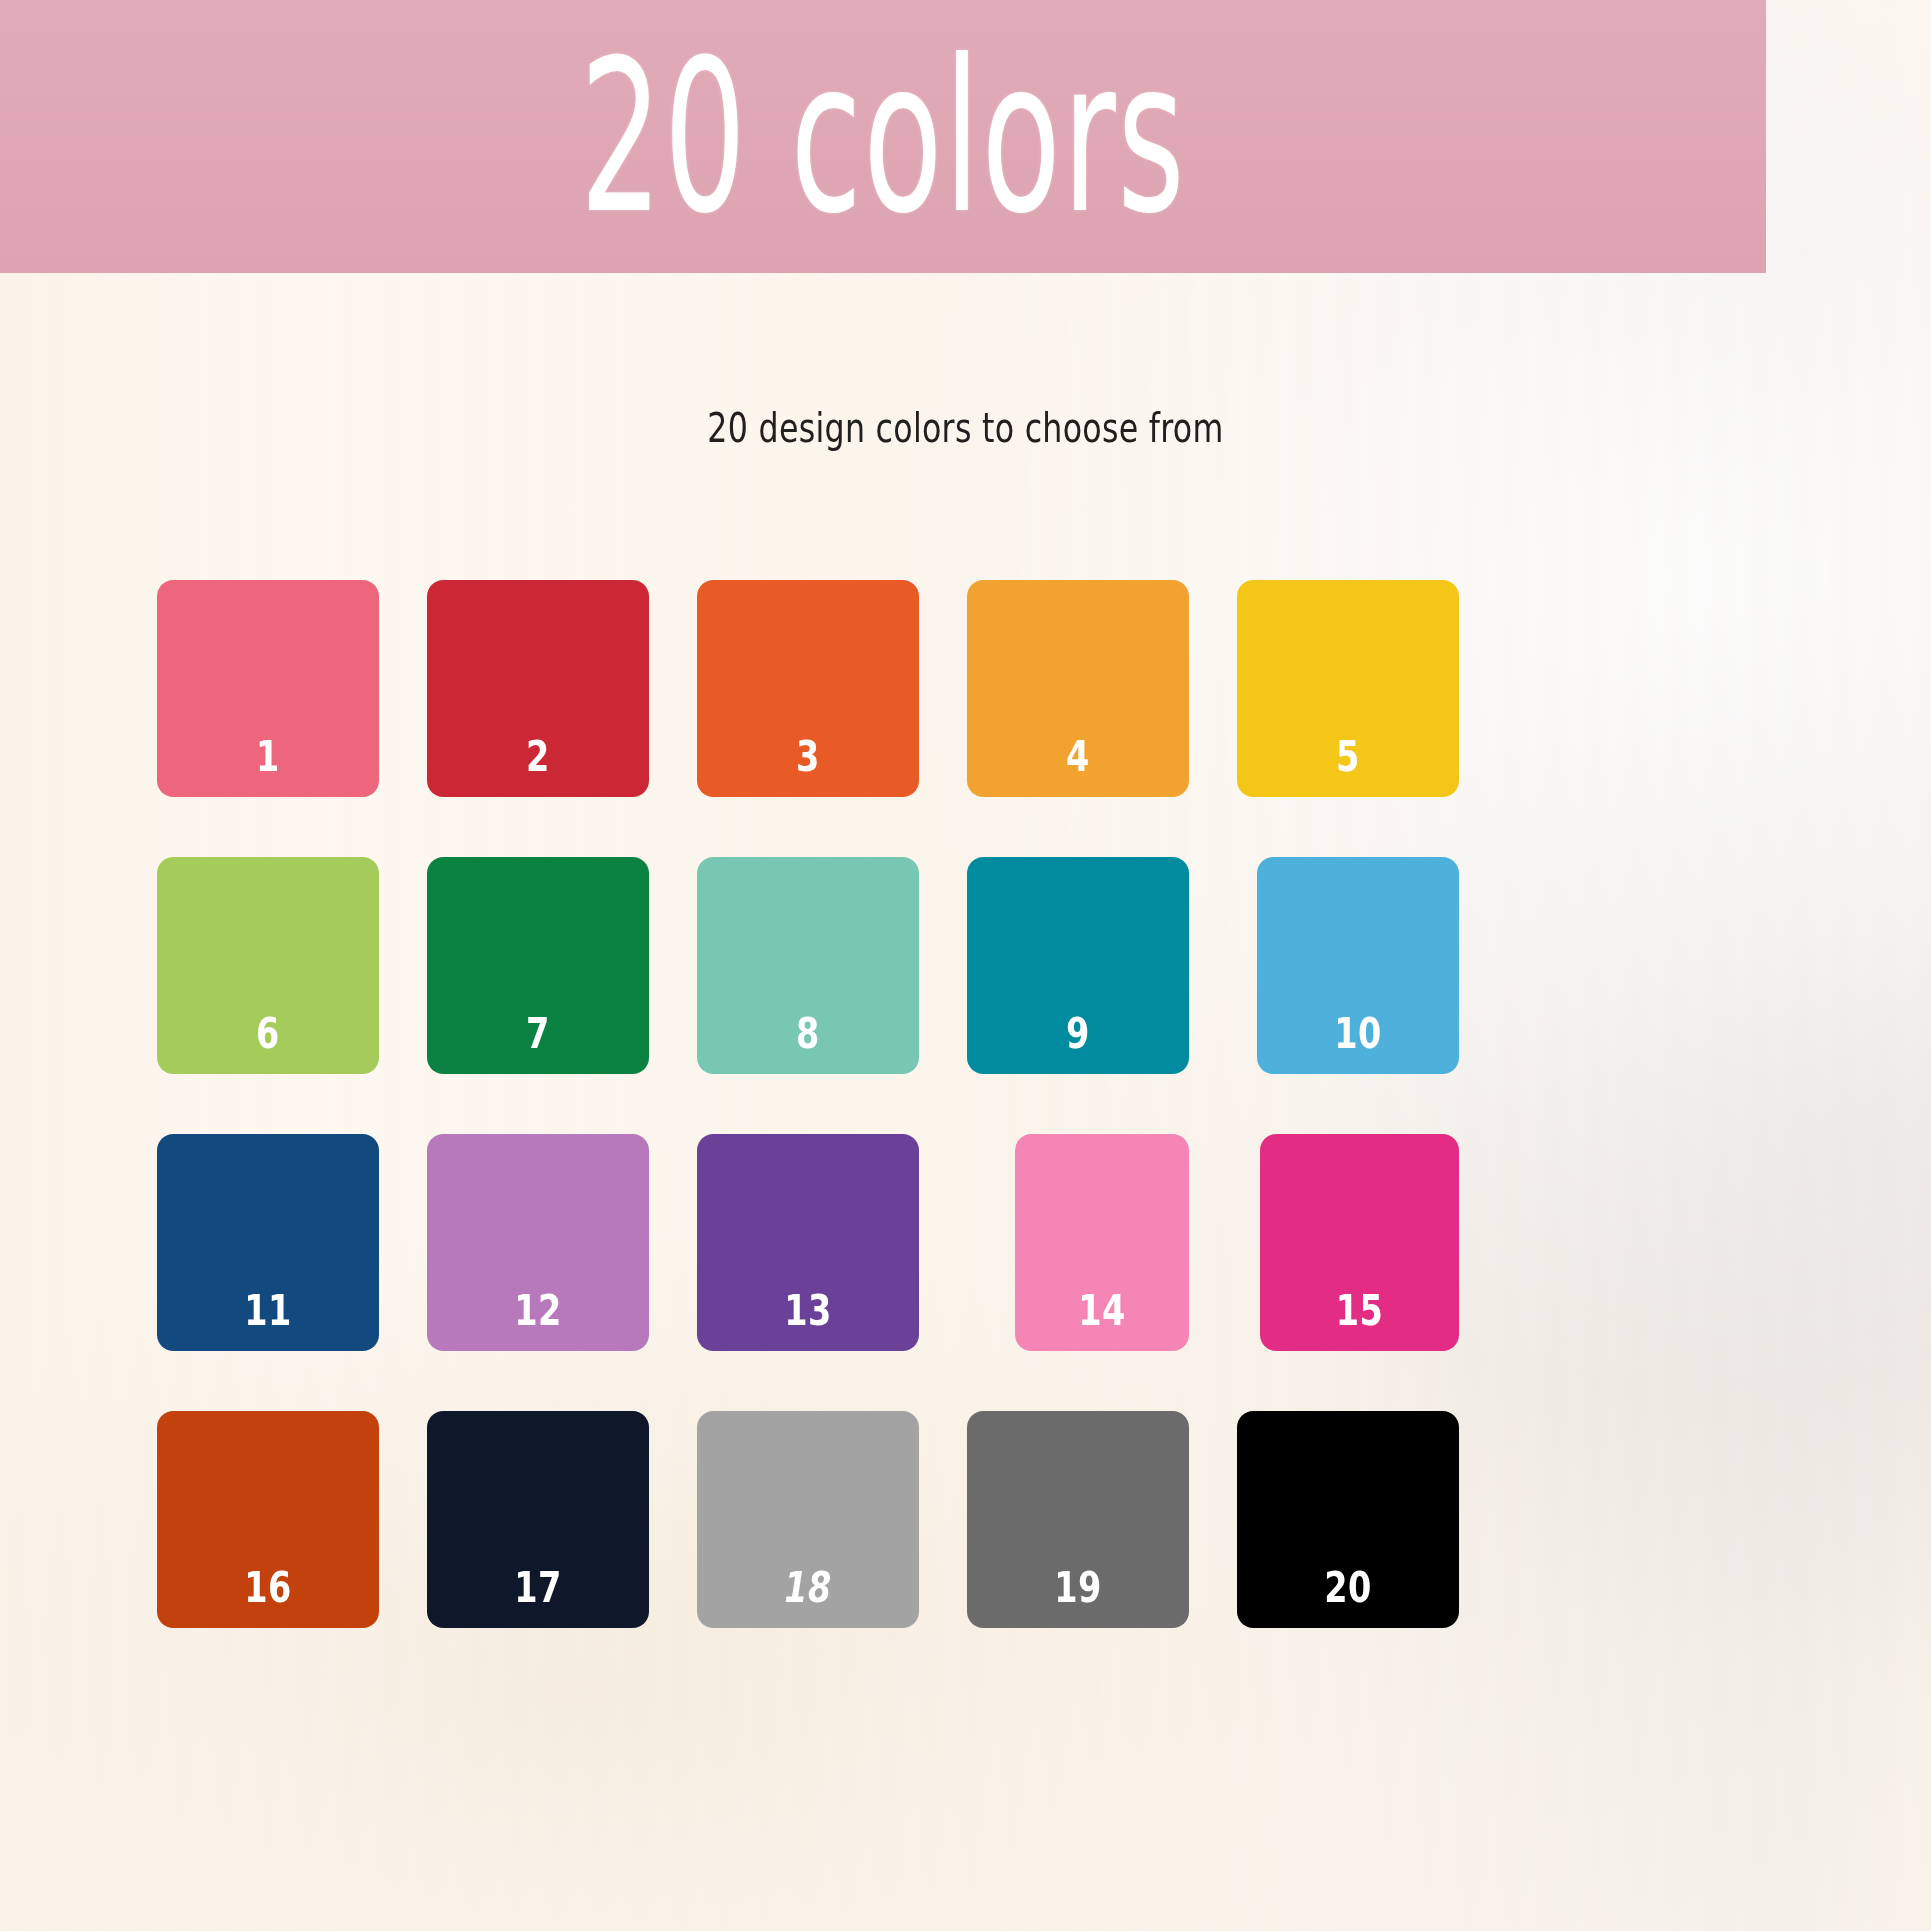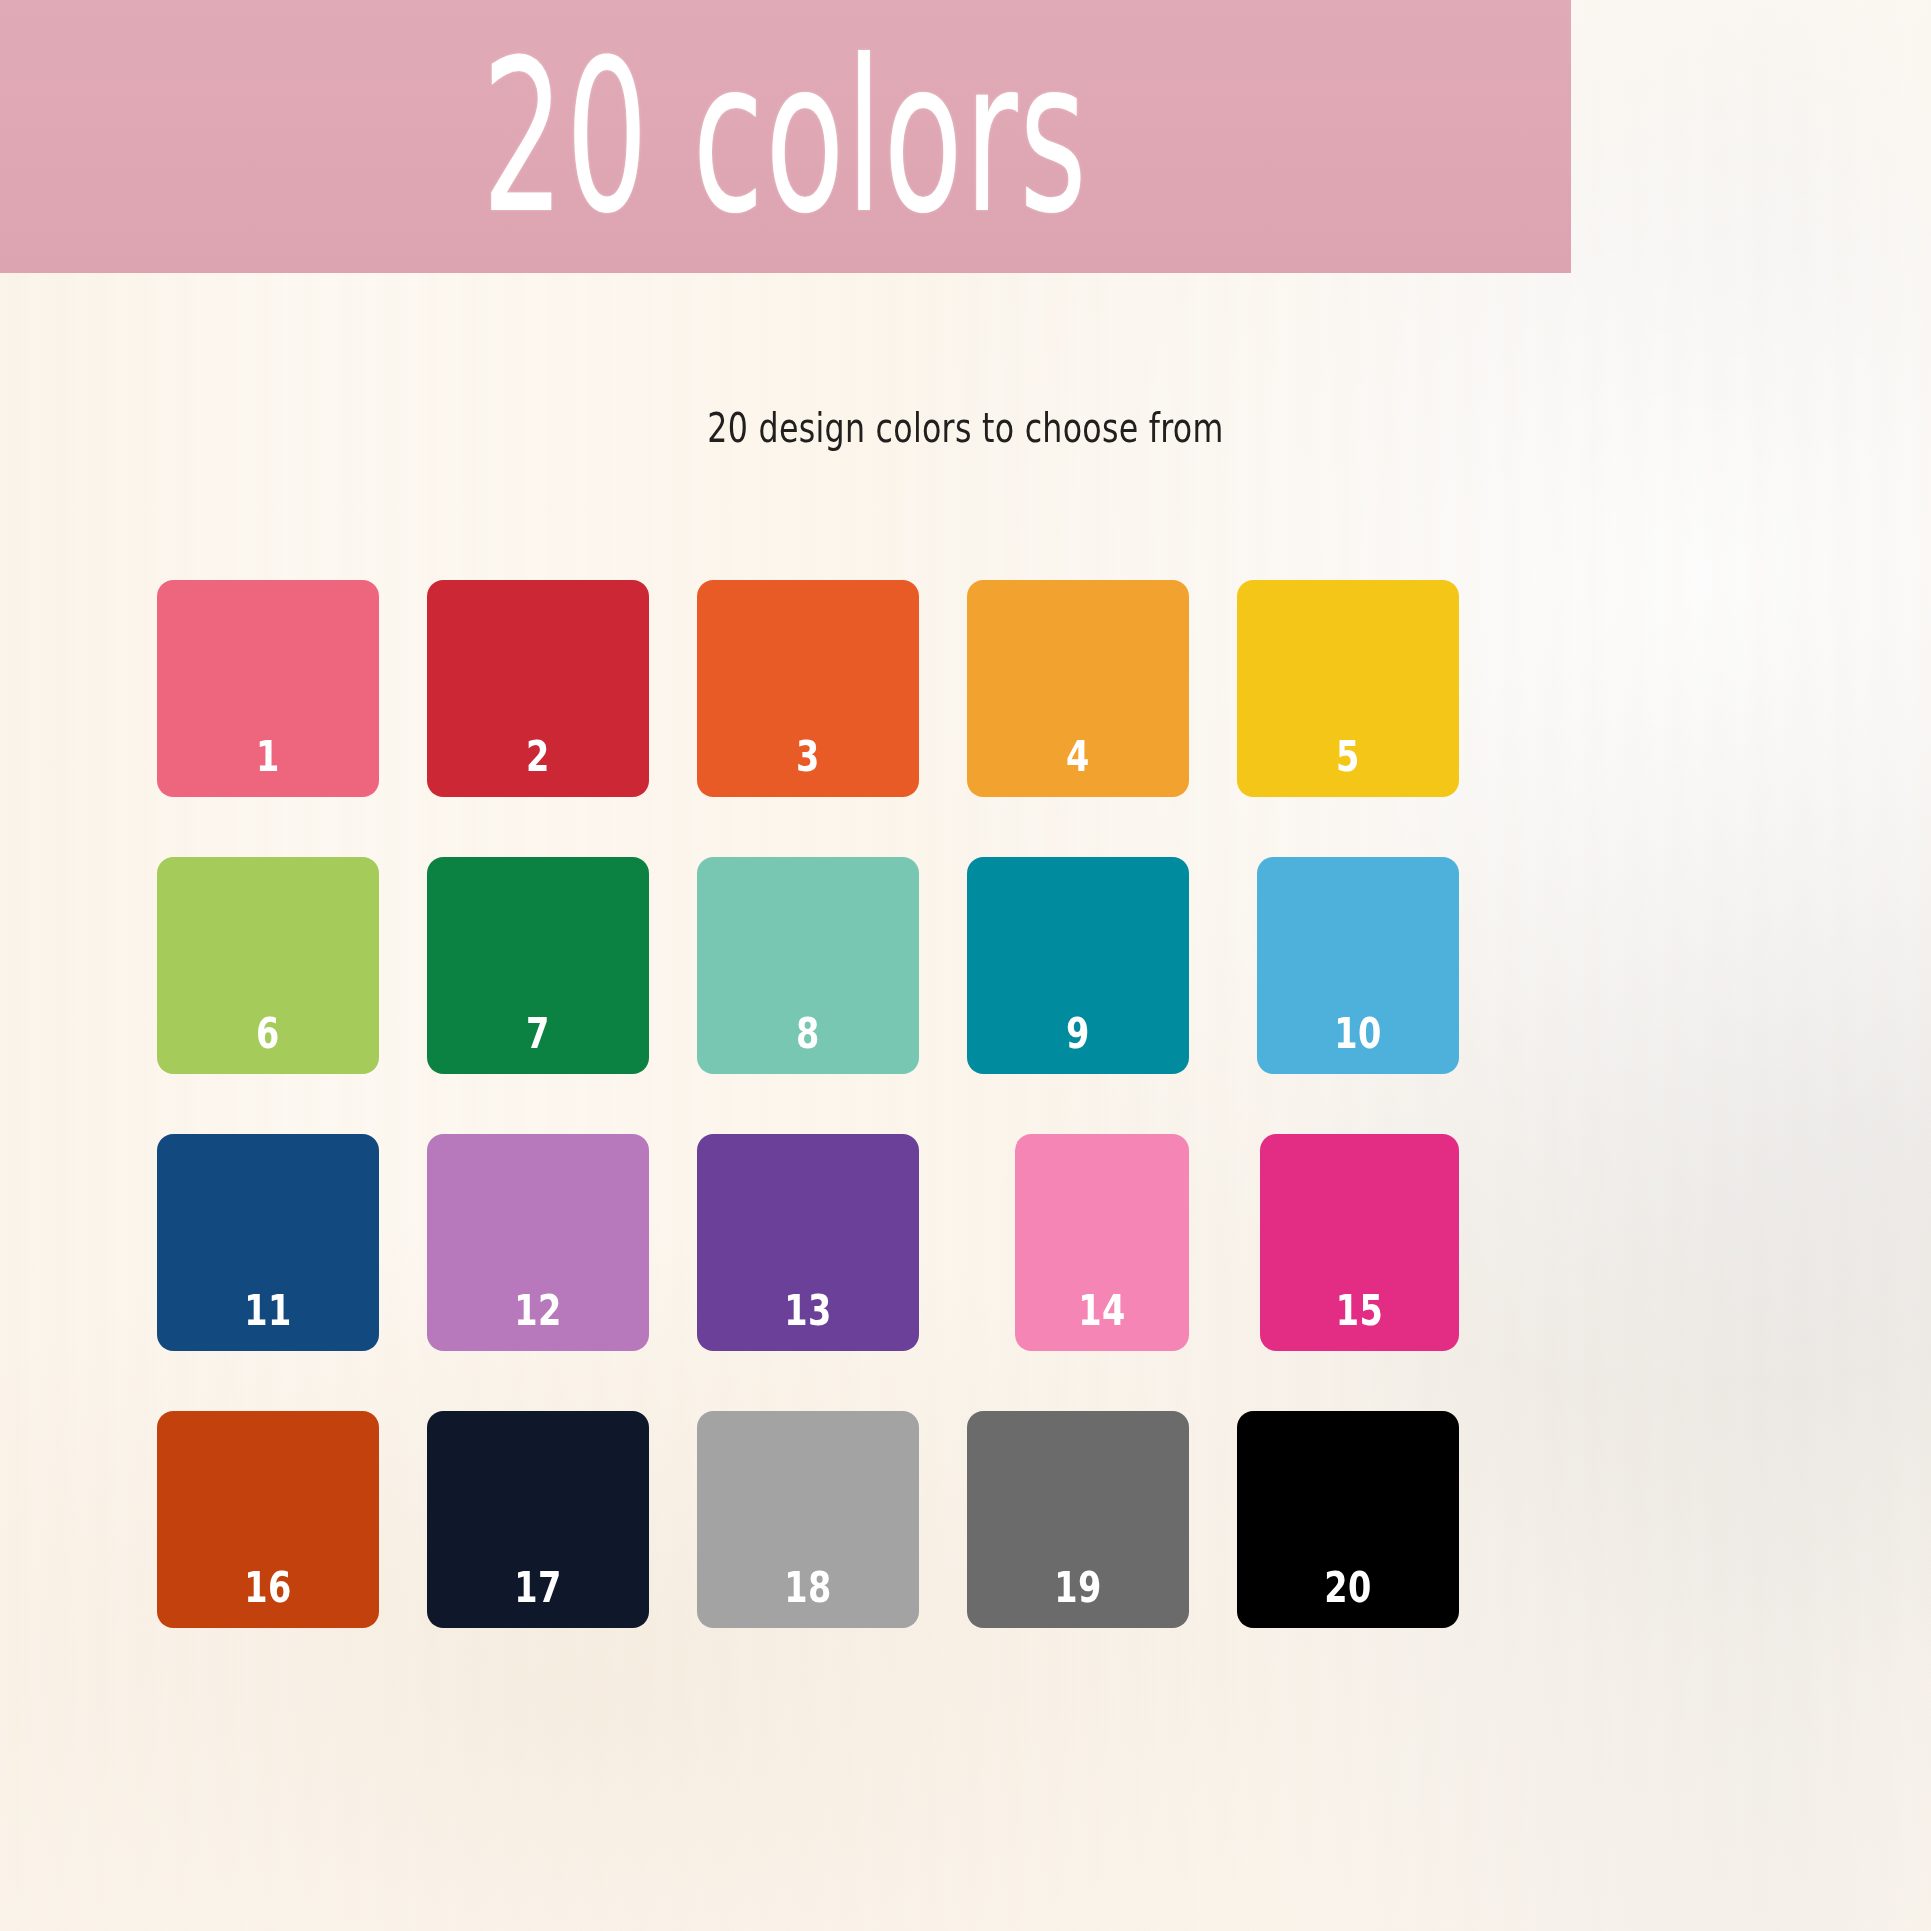--- a/index.html
+++ b/index.html
@@ -54,21 +54,21 @@
     inset: 0;
     background:
       linear-gradient(180deg, rgba(255,250,243,0.55) 0%, rgba(255,250,243,0) 14%),
       linear-gradient(0deg, rgba(250,243,234,0.50) 0%, rgba(250,243,234,0) 18%);
   }
 
   
   #header-band {
     position: absolute;
     top: 0; left: 0;
-    width: 1571px;
+    width: 1766px;
     height: 273px;
     background: linear-gradient(180deg, #E1AAB7 0%, #DFA7B4 55%, #DCA3B1 100%);
     display: flex;
     align-items: center;
     justify-content: center;
     overflow: hidden;
   }
 
   #header-title {
     color: #FFFFFF;
@@ -193,21 +193,21 @@
     </div>
     <div class="swatch" style="background: rgb(227, 44, 132); margin-left: 23px;">
       <div class="swatch-number" style="color: rgb(255, 255, 255);">15</div>
     </div>
     <div class="swatch" style="background: #c2410c;">
       <div class="swatch-number" style="color: rgb(255, 255, 255);">16</div>
     </div>
     <div class="swatch" style="background: #0f172a;">
       <div class="swatch-number" style="color: rgb(255, 255, 255);">17</div>
     </div>
-    <div class="swatch" style="background: rgb(163, 163, 163);">
+    <div class="swatch" style="background: rgb(163, 163, 163); font-style: italic;">
       <div class="swatch-number" style="color: rgb(255, 255, 255);">18</div>
     </div>
     <div class="swatch" style="background: rgb(107, 107, 107);">
       <div class="swatch-number" style="color: rgb(255, 255, 255);">19</div>
     </div>
     <div class="swatch" style="background: rgb(0, 0, 0); text-decoration: underline;">
       <div class="swatch-number" style="color: rgb(255, 255, 255);">20</div>
     </div>
   </div>
 

